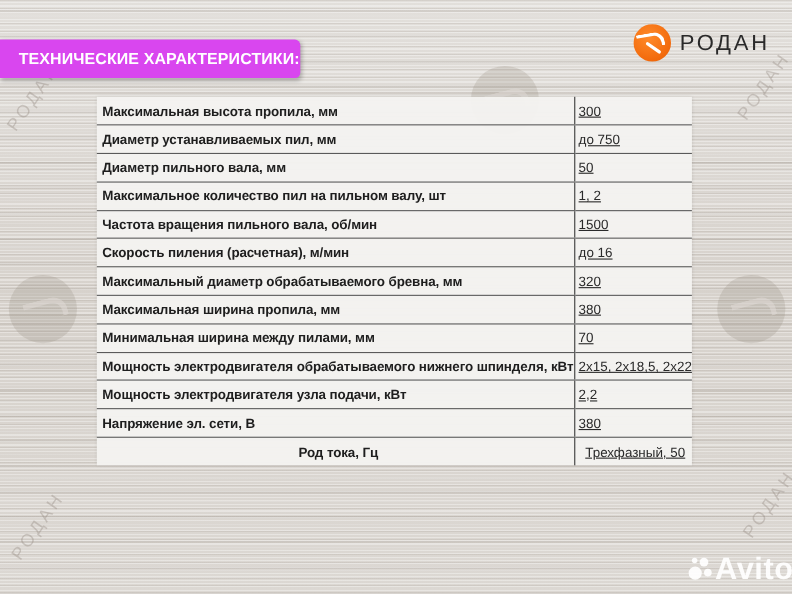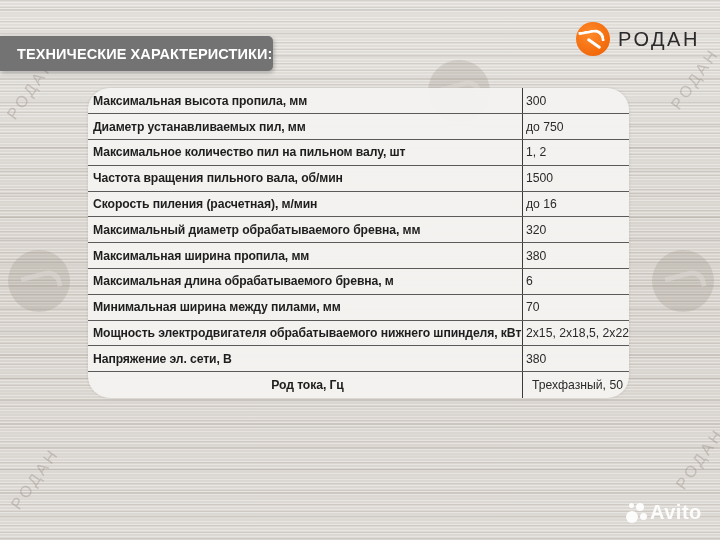--- a/index.html
+++ b/index.html
@@ -34,21 +34,21 @@
       position: absolute;
       font-size: 16px;
       color: rgba(140,130,120,0.35);
       letter-spacing: 3px;
       transform: rotate(-55deg);
     }
     .header-badge {
       position: absolute;
       left: 0; top: 36px;
       width: 273px; height: 35px;
-      background: #737373;
+      background: #d946ef;
       border-radius: 0 5px 5px 0;
       box-shadow: 1px 2px 4px rgba(0,0,0,0.25);
       display: flex; align-items: center;
       padding-left: 17px;
     }
     .header-badge span {
       color: #ffffff;
       font-weight: bold;
       font-size: 14.5px;
       letter-spacing: 0.1px;
@@ -89,21 +89,20 @@
       letter-spacing: 2.5px;
       color: #2a2a2a;
     }
     .spec-table {
       position: absolute;
       left: 88px; top: 88px;
       width: 541px;
       border-collapse: collapse;
       background: rgba(244,242,240,0.96);
       box-shadow: 0 0 3px rgba(0,0,0,0.12);
-      border-radius: 22px;
     }
     .spec-table td {
       height: 25.8px;
       font-size: 12.2px;
       color: #1e1e1e;
       padding: 0 0 0 5px;
       vertical-align: middle;
       white-space: nowrap;
       border-bottom: 1.5px solid #5a5a5a;
     }
@@ -112,34 +111,35 @@
       width: 444px;
       font-weight: bold;
       letter-spacing: -0.1px;
     }
     .spec-table td.value {
       width: 97px;
       border-left: 1.5px solid #3a3a3a;
       font-weight: normal;
       padding-left: 3px;
       color: #2a2a2a;
+      text-decoration: underline;
     }
     .avito {
       position: absolute;
       left: 626px; top: 501px;
       display: flex; align-items: center;
       color: rgba(255,255,255,0.92);
     }
     .avito-dots { position: relative; width: 22px; height: 22px; }
     .avito-dots i {
       position: absolute; border-radius: 50%;
       background: rgba(255,255,255,0.92);
     }
     .avito-text {
-      font-size: 20px;
+      font-size: 28px;
       font-weight: bold;
       margin-left: 2px;
       letter-spacing: 0.5px;
     }
   </style>
 </head>
 <body>
 
 <div class="wm" style="left:428px; top:60px;"></div>
 <div class="wm" style="left:8px; top:250px;"></div>
@@ -162,50 +162,54 @@
   <tbody>
     <tr>
         <td class="name">Максимальная высота пропила, мм</td>
         <td class="value">300</td>
       </tr>
     <tr>
         <td class="name">Диаметр устанавливаемых пил, мм</td>
         <td class="value">до 750</td>
       </tr>
     <tr>
+        <td class="name">Диаметр пильного вала, мм</td>
+        <td class="value">50</td>
+      </tr>
+    <tr>
         <td class="name">Максимальное количество пил на пильном валу, шт</td>
         <td class="value">1, 2</td>
       </tr>
     <tr>
         <td class="name">Частота вращения пильного вала, об/мин</td>
         <td class="value">1500</td>
       </tr>
     <tr>
         <td class="name">Скорость пиления (расчетная), м/мин</td>
         <td class="value">до 16</td>
       </tr>
     <tr>
         <td class="name">Максимальный диаметр обрабатываемого бревна, мм</td>
         <td class="value">320</td>
       </tr>
     <tr>
         <td class="name">Максимальная ширина пропила, мм</td>
         <td class="value">380</td>
       </tr>
     <tr>
-        <td class="name">Максимальная длина обрабатываемого бревна, м</td>
-        <td class="value">6</td>
-      </tr>
-    <tr>
         <td class="name">Минимальная ширина между пилами, мм</td>
         <td class="value">70</td>
       </tr>
     <tr>
         <td class="name">Мощность электродвигателя обрабатываемого нижнего шпинделя, кВт</td>
         <td class="value">2x15, 2x18,5, 2x22</td>
+      </tr>
+    <tr>
+        <td class="name">Мощность электродвигателя узла подачи, кВт</td>
+        <td class="value">2,2</td>
       </tr>
     <tr>
         <td class="name">Напряжение эл. сети, В</td>
         <td class="value">380</td>
       </tr>
     <tr>
         <td class="name">Род тока, Гц</td>
         <td class="value">Трехфазный, 50</td>
       </tr>
   </tbody>

